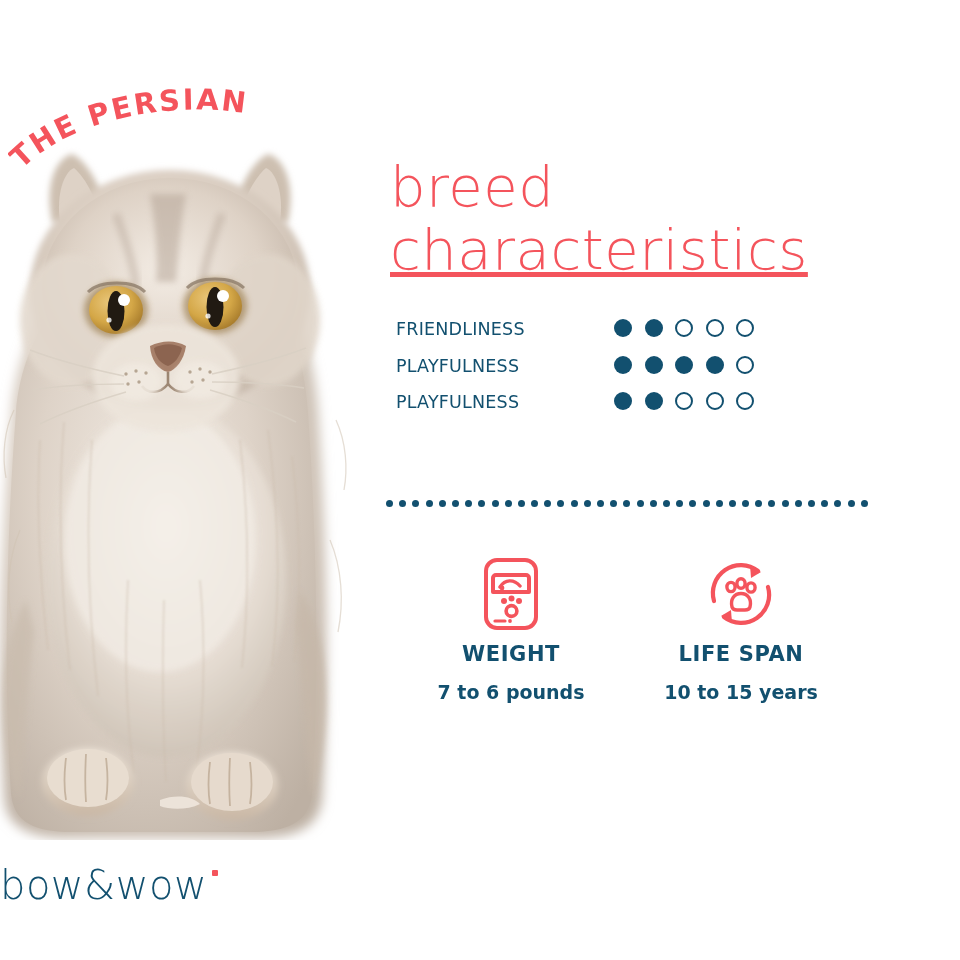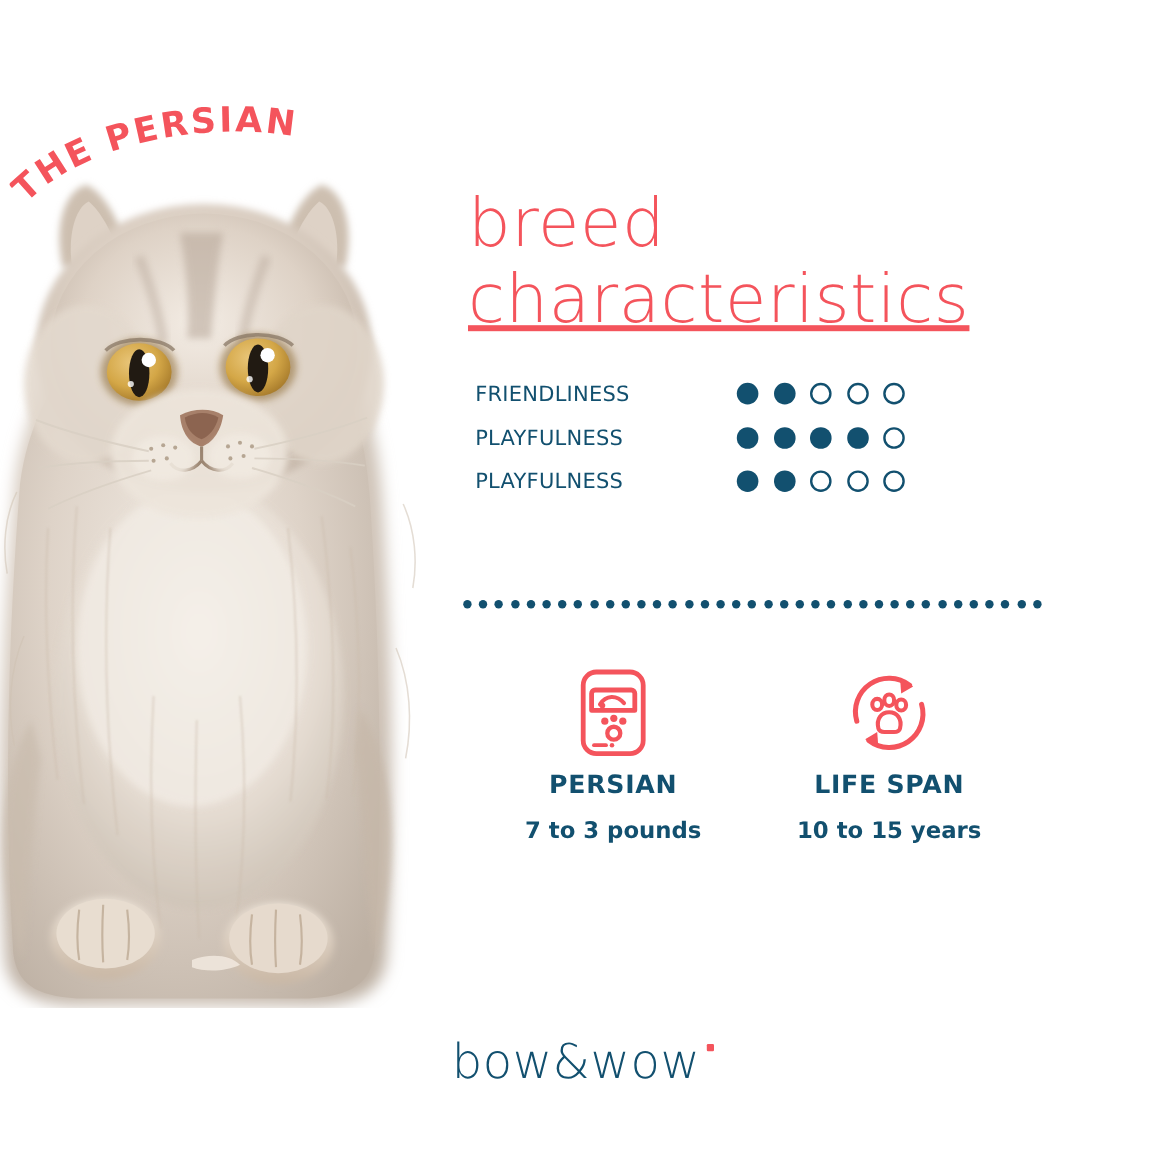--- a/index.html
+++ b/index.html
@@ -162,21 +162,20 @@
     color: #12506F;
     line-height: 1.35;
   }
 
   
   .logo {
     position: absolute;
     left: 0;
     top: 862px;
     width: 960px;
-    text-align: center;
   }
   .logo-inner {
     display: inline-block;
     position: relative;
   }
   .logo-text {
     font-family: "DejaVu Sans", sans-serif;
     font-weight: 300;
     font-size: 40px;
     letter-spacing: 0.5px;
@@ -471,22 +470,22 @@
             <g fill="#F4545C">
               <circle cx="28" cy="46" r="3"></circle>
               <circle cx="35.5" cy="43.6" r="3"></circle>
               <circle cx="43" cy="46" r="3"></circle>
             </g>
             <circle cx="35.5" cy="56" r="5.4" fill="none" stroke="#F4545C" stroke-width="3.6"></circle>
             <path d="M19 66 h10" stroke="#F4545C" stroke-width="3.2" stroke-linecap="round"></path>
             <circle cx="34" cy="66" r="1.9" fill="#F4545C"></circle>
           </svg>
         </div>
-        <div class="stat-title">PERSIAN</div>
-        <div class="stat-value">7 to 3 pounds</div>
+        <div class="stat-title">WEIGHT</div>
+        <div class="stat-value">7 to 6 pounds</div>
       </div>
 
       <div class="stat life-col">
         <div class="stat-icon">
           <svg width="80" height="78" viewBox="0 0 80 78" xmlns="http://www.w3.org/2000/svg">
             <g fill="none" stroke="#F4545C" stroke-width="4.2" stroke-linecap="round">
               <path d="M13 46 A 28 28 0 0 1 57 16"></path>
               <path d="M67 32 A 28 28 0 0 1 23 62"></path>
             </g>
             <path d="M49 10 L 60 17 L 50 23 Z" fill="#F4545C"></path>

